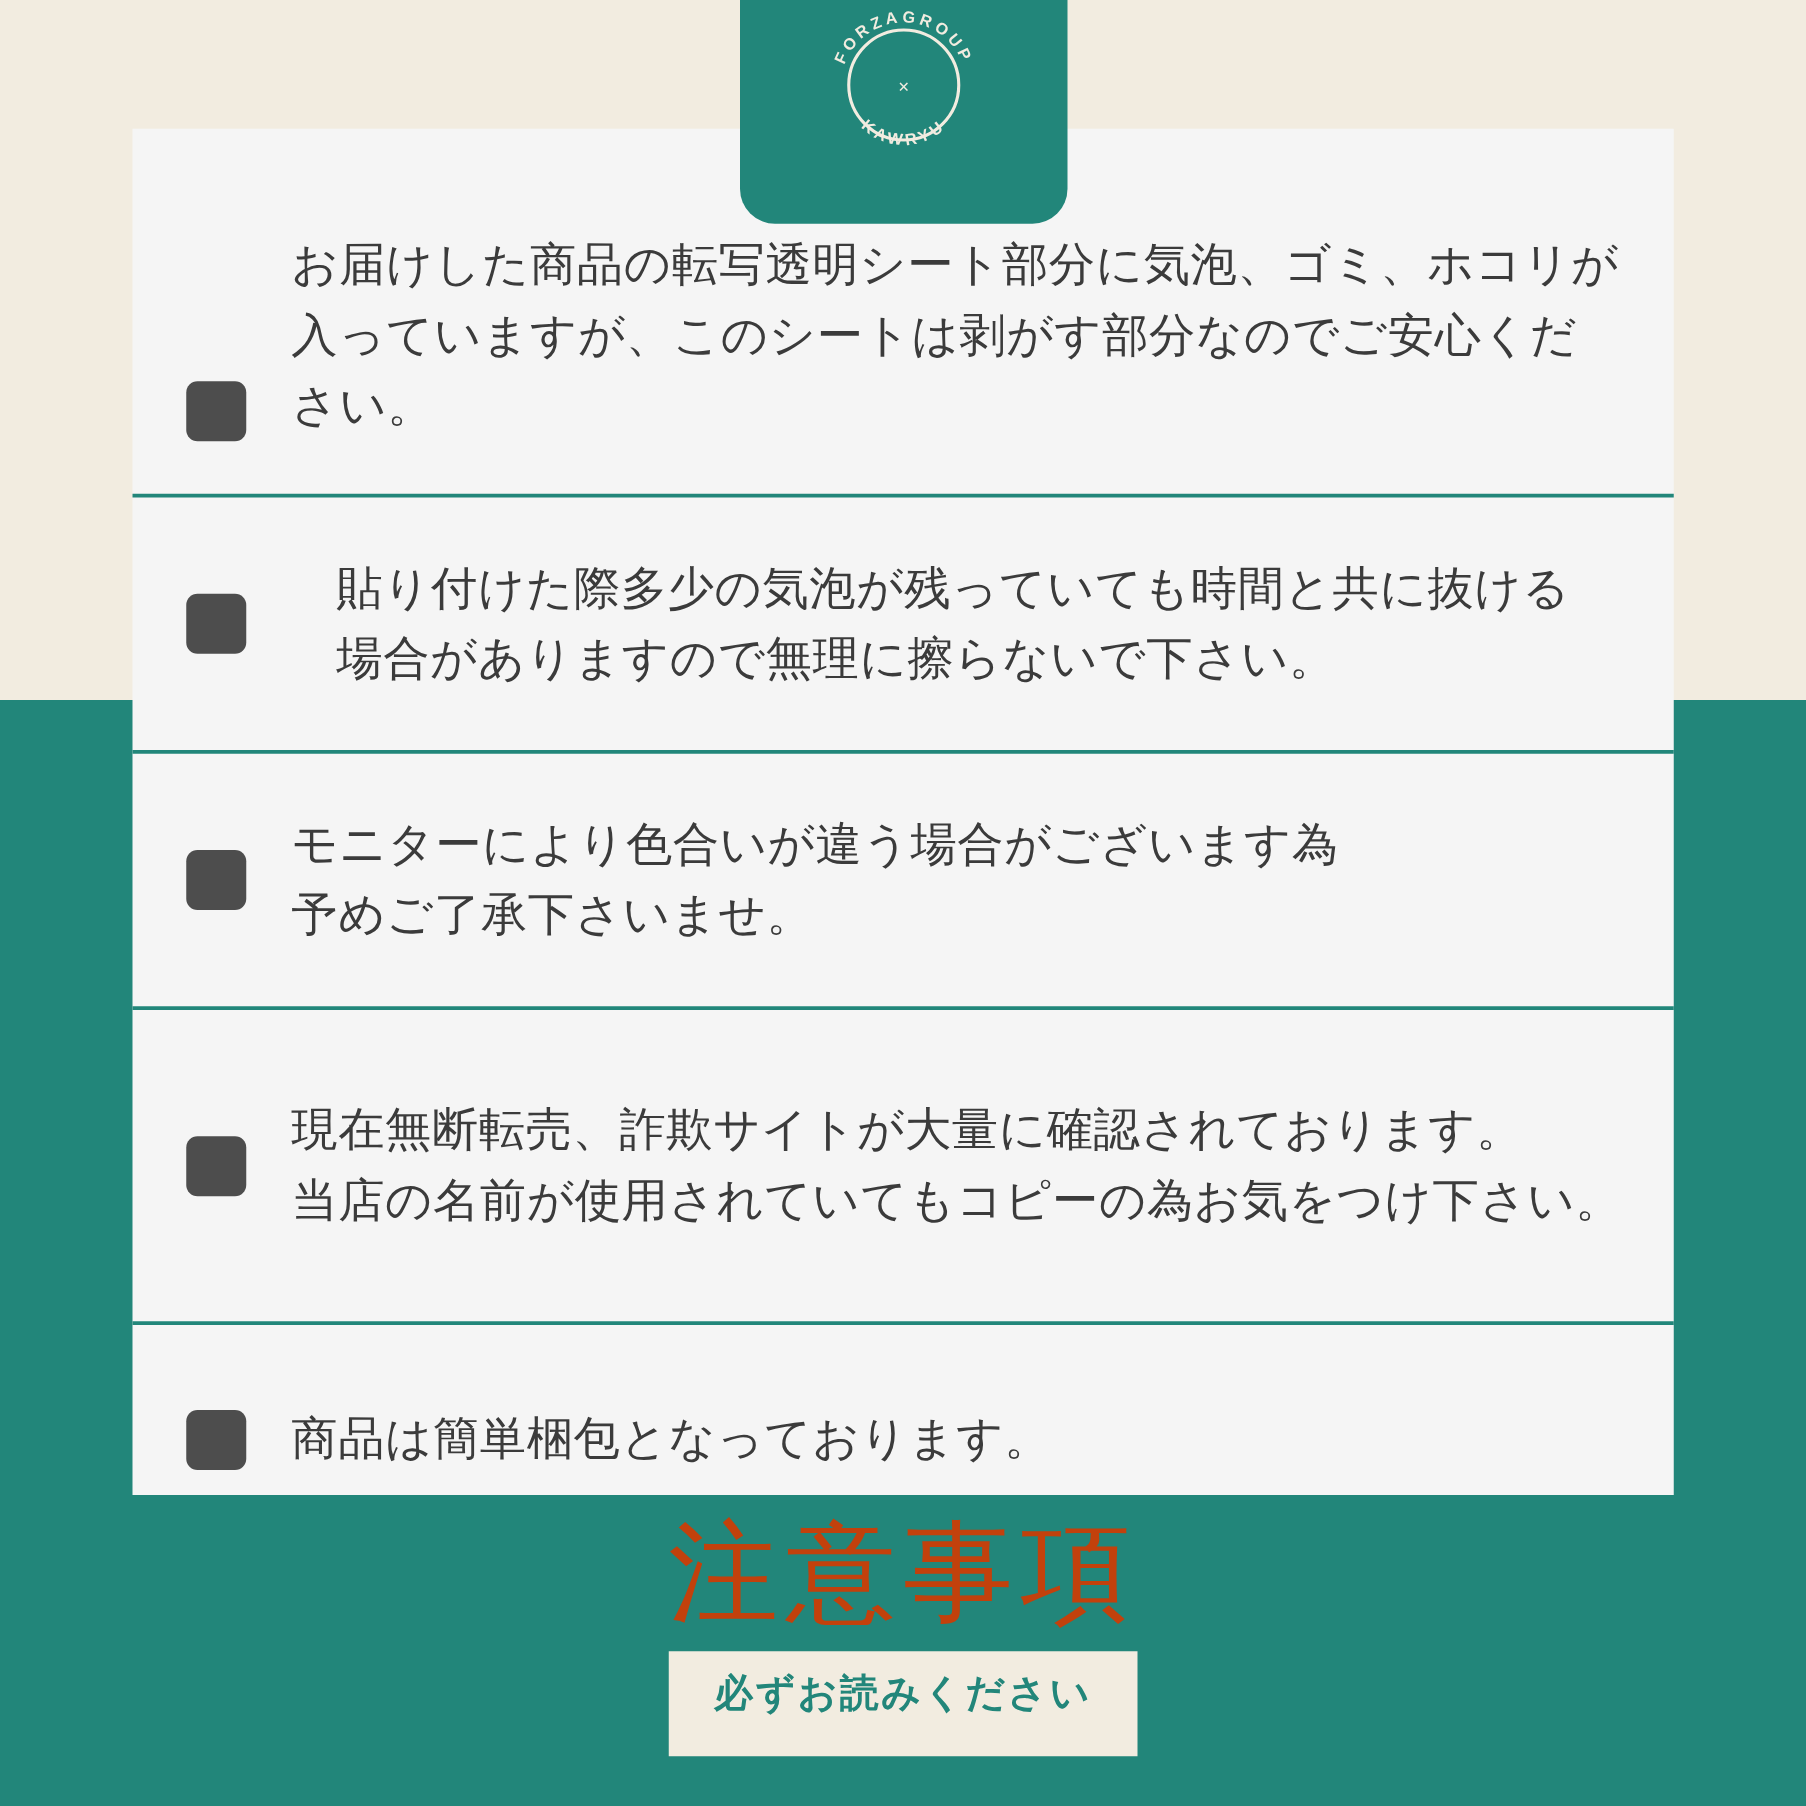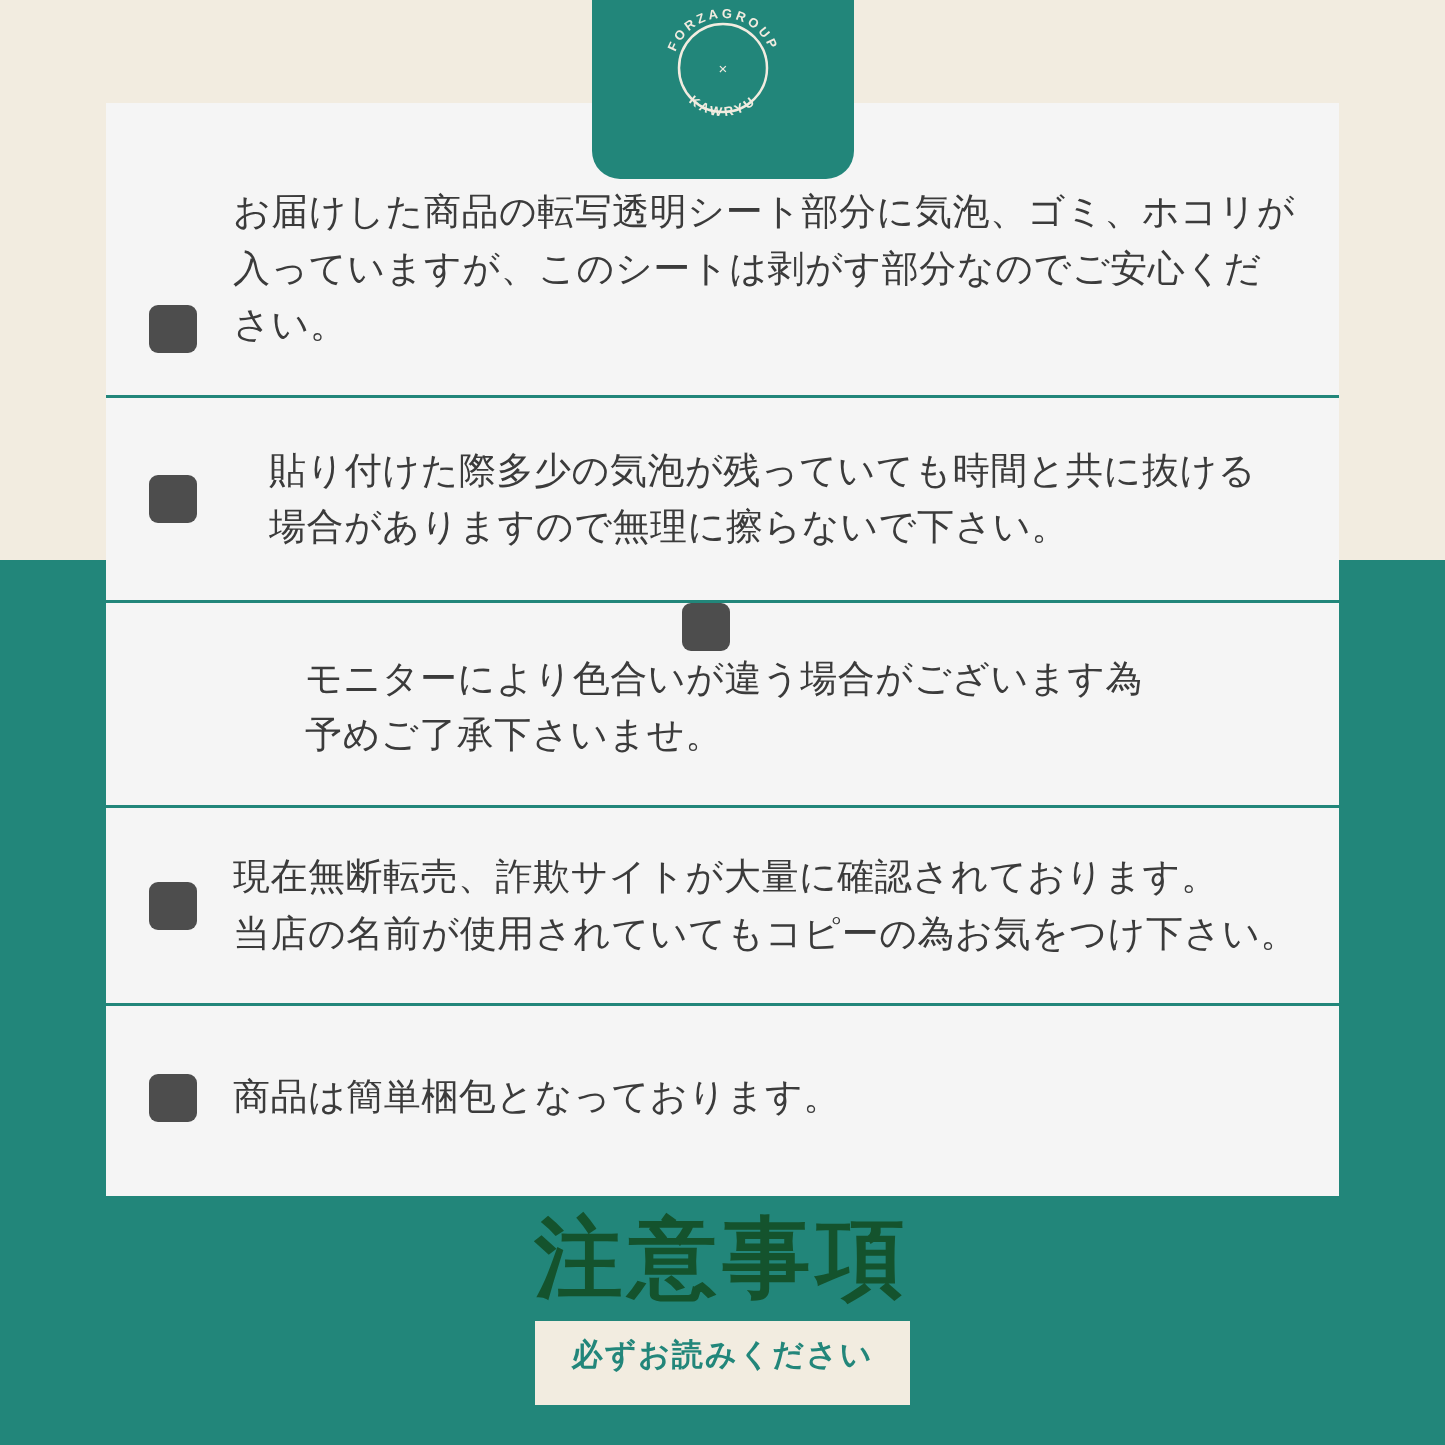--- a/index.html
+++ b/index.html
@@ -69,22 +69,22 @@
     box-sizing: border-box;
     padding-left: 43px;
     padding-right: 40px;
     border-bottom: 3px solid #22867a;
   }
   .note-row:last-child {
     border-bottom: none;
   }
   .note-row.r0 { height: 295px; align-items: flex-end; padding-bottom: 42px; }
   .note-row.r1 { height: 205px; gap: 36px; }
-  .note-row.r2 { height: 205px; flex-direction: column; }
-  .note-row.r3 { height: 198px; }
+  .note-row.r2 { height: 205px; }
+  .note-row.r3 { height: 252px; }
   .note-row.r4 { height: 183px; }
 
   .bullet {
     flex: 0 0 auto;
     width: 48px;
     height: 48px;
     background: #4d4d4d;
     border-radius: 9px;
     margin-right: 36px;
   }
@@ -106,22 +106,22 @@
     width: 1445px;
     height: 249px;
     z-index: 4;
     display: flex;
     flex-direction: column;
     align-items: center;
   }
   #footer-title {
     margin-top: 14px;
     font-size: 88px;
-    font-weight: bold;
-    color: #14532d;
+    font-weight: normal;
+    color: #c2410c;
     letter-spacing: 6px;
     line-height: 1.1;
   }
   #footer-sub {
     margin-top: 14px;
     background: #f2ece0;
     color: #22867a;
     font-size: 31px;
     font-weight: bold;
     letter-spacing: 2px;

